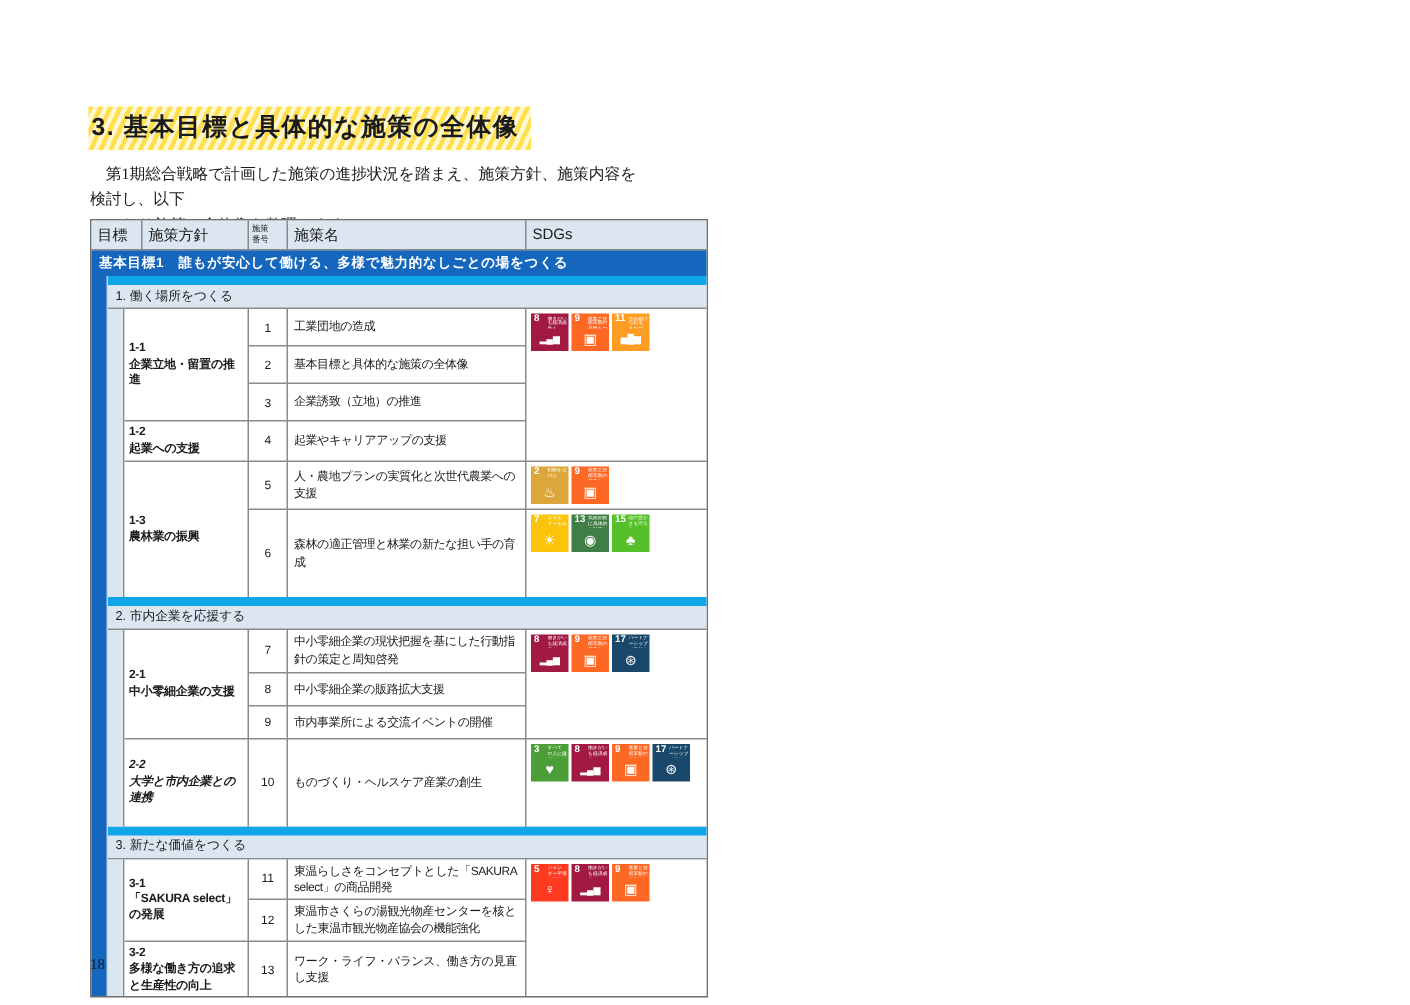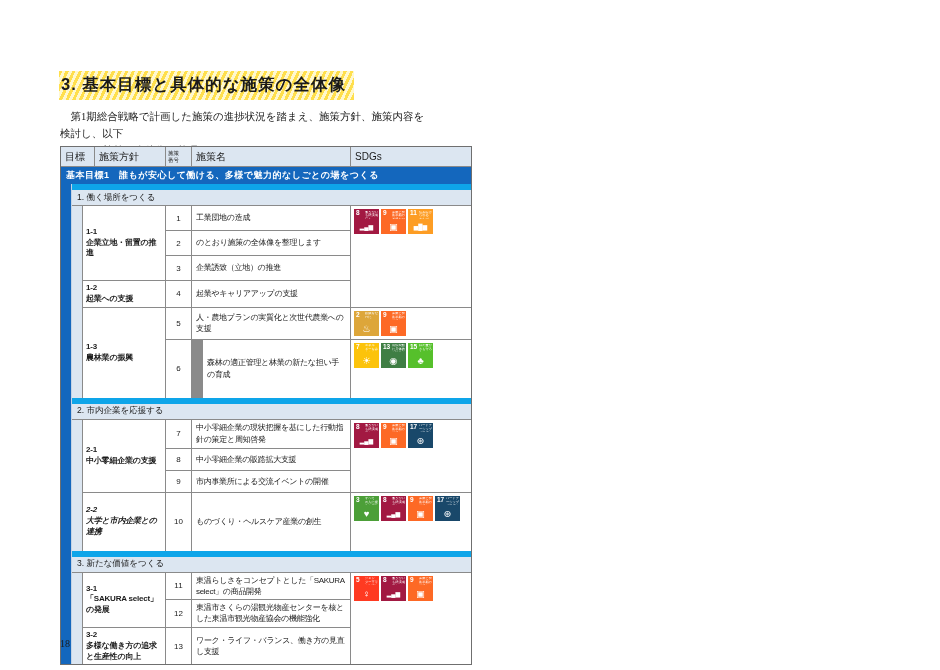--- a/index.html
+++ b/index.html
@@ -90,29 +90,29 @@
                 <div>1-2</div>
                 <div>起業への支援</div>
               </div>
               <div class="c c-policy" style="grid-row: 5 / 7;">
                 <div>1-3</div>
                 <div>農林業の振興</div>
               </div>
               <div class="c c-no" style="grid-row: 1 / 2;">1</div>
               <div class="c c-name" style="grid-row: 1 / 2;">工業団地の造成</div>
               <div class="c c-no" style="grid-row: 2 / 3;">2</div>
-              <div class="c c-name" style="grid-row: 2 / 3;">のとおり施策の全体像を整理します</div>
+              <div class="c c-name" style="grid-row: 2 / 3;">基本目標と具体的な施策の全体像</div>
               <div class="c c-no" style="grid-row: 3 / 4;">3</div>
               <div class="c c-name" style="grid-row: 3 / 4;">企業誘致（立地）の推進</div>
               <div class="c c-no" style="grid-row: 4 / 5;">4</div>
               <div class="c c-name" style="grid-row: 4 / 5;">起業やキャリアアップの支援</div>
               <div class="c c-no" style="grid-row: 5 / 6;">5</div>
               <div class="c c-name" style="grid-row: 5 / 6;">人・農地プランの実質化と次世代農業への支援</div>
               <div class="c c-no" style="grid-row: 6 / 7;">6</div>
-              <div class="c c-name" style="grid-row: 6 / 7; margin-left: 11px;">森林の適正管理と林業の新たな担い手の育成</div>
+              <div class="c c-name" style="grid-row: 6 / 7;">森林の適正管理と林業の新たな担い手の育成</div>
               <div class="c c-sdg" style="grid-row: 1 / 5;">
                 <div class="sdg" style="background: rgb(162, 25, 66);">
                   <span class="n">8</span>
                   <span class="t">働きがいも経済成長も</span>
                   <span class="g blocks">▂▄▆</span>
                 </div>
                 <div class="sdg" style="background: rgb(253, 105, 37);">
                   <span class="n">9</span>
                   <span class="t">産業と技術革新の基盤をつくろう</span>
                   <span class="g">▣</span>

